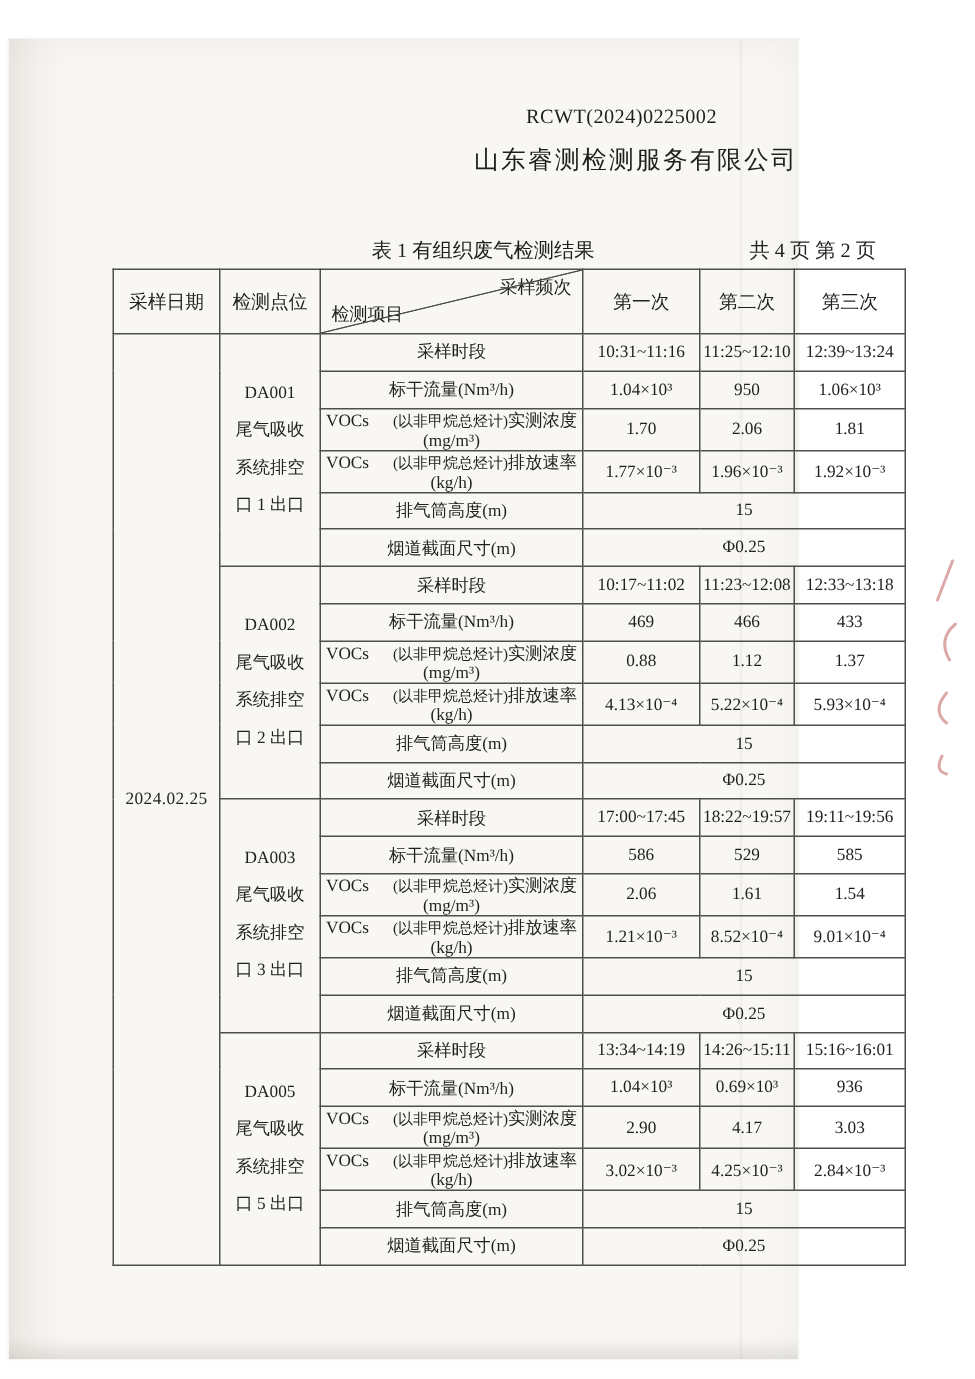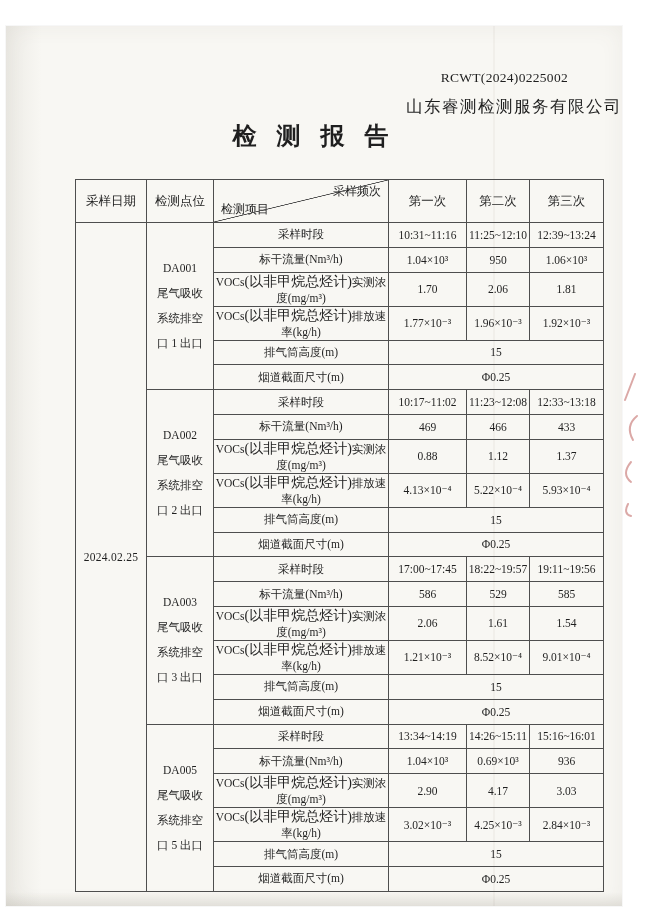--- a/index.html
+++ b/index.html
@@ -1,19 +1,19 @@
 <!DOCTYPE html>
 <html style="--paper: #f8f7f3; --ink: #1f1f1f; --border: #4e4e4e; --red-mark: #b85450;"><head>
 <meta charset="utf-8">
 <style>
   * { margin:0; padding:0; box-sizing:border-box; }
   html,body { width:650px; height:919px; background:#ffffff; overflow:hidden;
     font-family:"Liberation Serif","DejaVu Serif",serif; color:var(--ink,#1f1f1f); }
 
-  .paper { position:absolute; left:6px; top:26px; width:616px; height:880px;
+  .paper { position:absolute; left:6px; top:26px; width:526px; height:880px;
     background:var(--paper,#f8f7f3);
     box-shadow:0 0 0 1px rgba(0,0,0,0.03), inset 0 0 22px rgba(95,90,75,0.07); }
   .paper::before { content:""; position:absolute; left:0; top:0; bottom:0; width:36px;
     background:linear-gradient(to right, rgba(150,145,130,0.12), rgba(150,145,130,0)); }
   .paper::after { content:""; position:absolute; left:0; right:0; bottom:0; height:14px;
     background:linear-gradient(to top, rgba(120,115,100,0.14), rgba(120,115,100,0)); }
   .crease { position:absolute; left:487px; top:0; bottom:0; width:2px;
     background:rgba(130,125,110,0.06); }
 
   .report-no { position:absolute; top:44px; right:54px; font-size:13.5px; letter-spacing:0.3px; }
@@ -27,21 +27,21 @@
   .pageinfo { position:absolute; right:2px; top:0; font-size:13.5px; }
 
   table.results { position:absolute; left:69px; top:153px; width:528px;
     border-collapse:collapse; table-layout:fixed; }
   .results th, .results td { border:1px solid var(--border,#4e4e4e);
     text-align:center; vertical-align:middle; font-weight:normal;
     font-size:11.5px; padding:0; overflow:hidden; }
   .results thead th { height:43px; font-size:12.5px; }
   .results tbody td { height:24.8px; }
   .label-cell { font-size:12px; }
-  .label-cell .small { font-size:14px; }
+  .label-cell .small { font-size:10px;padding-left:16px; }
   .point-cell { font-size:12px; }
   .point-cell div { line-height:25px; }
   .date-cell { font-size:12px; letter-spacing:0.3px;font-family:Liberation Serif, serif; }
 
   th.diag { position:relative; }
   th.diag::after { content:""; position:absolute; inset:0; pointer-events:none;
     background:linear-gradient(to bottom right,
       transparent calc(50% - 0.7px), var(--border,#4e4e4e) calc(50% - 0.2px),
       var(--border,#4e4e4e) calc(50% + 0.2px), transparent calc(50% + 0.7px)); }
   .diag-top    { position:absolute; top:3px; right:7px; font-size:12px; }
@@ -59,22 +59,25 @@
     <g fill="none" stroke="#b85450" stroke-width="2" stroke-linecap="round" opacity="0.5">
       <path d="M24 10 L14 36"></path>
       <path d="M26 52 Q14 62 22 76"></path>
       <path d="M20 98 Q10 110 20 118"></path>
       <path d="M17 140 Q12 150 20 152"></path>
     </g>
   </svg>
 
   <div class="report-no">RCWT(2024)0225002</div>
   <div class="company">山东睿测检测服务有限公司</div>
-  <div class="title">检 测 报 告</div>
-
+
+  <div class="caption-row">
+    <span class="caption">表 1   有组织废气检测结果</span>
+    <span class="pageinfo">共 4 页   第 2 页</span>
+  </div>
 
   <table class="results">
     <colgroup>
       <col style="width:71px">
         <col style="width:67px">
         <col style="width:175px">
       <col style="width:78px">
         <col style="width:63px">
         <col style="width:74px">
     </colgroup>

